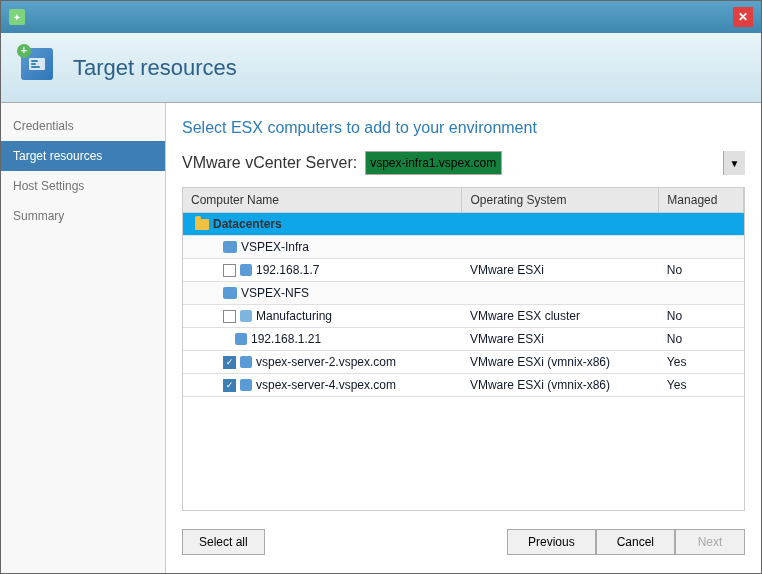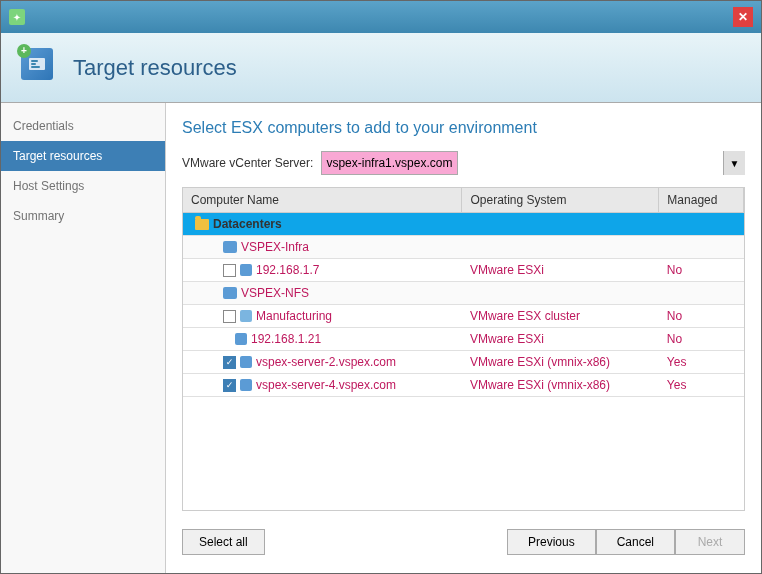--- a/index.html
+++ b/index.html
@@ -155,30 +155,30 @@
     }
 
     .vcenter-row {
       display: flex;
       align-items: center;
       margin-bottom: 12px;
       gap: 8px;
     }
 
     .vcenter-label {
-      font-size: 12px;
+      font-size: 16px;
       color: #333;
       white-space: nowrap;
     }
 
     .vcenter-select {
       flex: 1;
       height: 24px;
       border: 1px solid #aaa;
-      background: #f9a8d4;
+      background: #15803d;
       font-size: 12px;
       padding: 0 4px;
       appearance: none;
       cursor: pointer;
     }
 
     .select-wrapper {
       flex: 1;
       position: relative;
     }
@@ -223,21 +223,21 @@
       font-weight: normal;
       color: #333;
     }
 
     tbody tr {
       border-bottom: 1px solid #e0e0e0;
     }
 
     tbody td {
       padding: 4px 8px;
-      color: #be185d;
+      color: #0f172a;
       vertical-align: middle;
     }
 
     .group-row td {
       background: #0ea5e9;
       font-weight: 700;
       color: #333;
     }
 
     .sub-group-row td {

